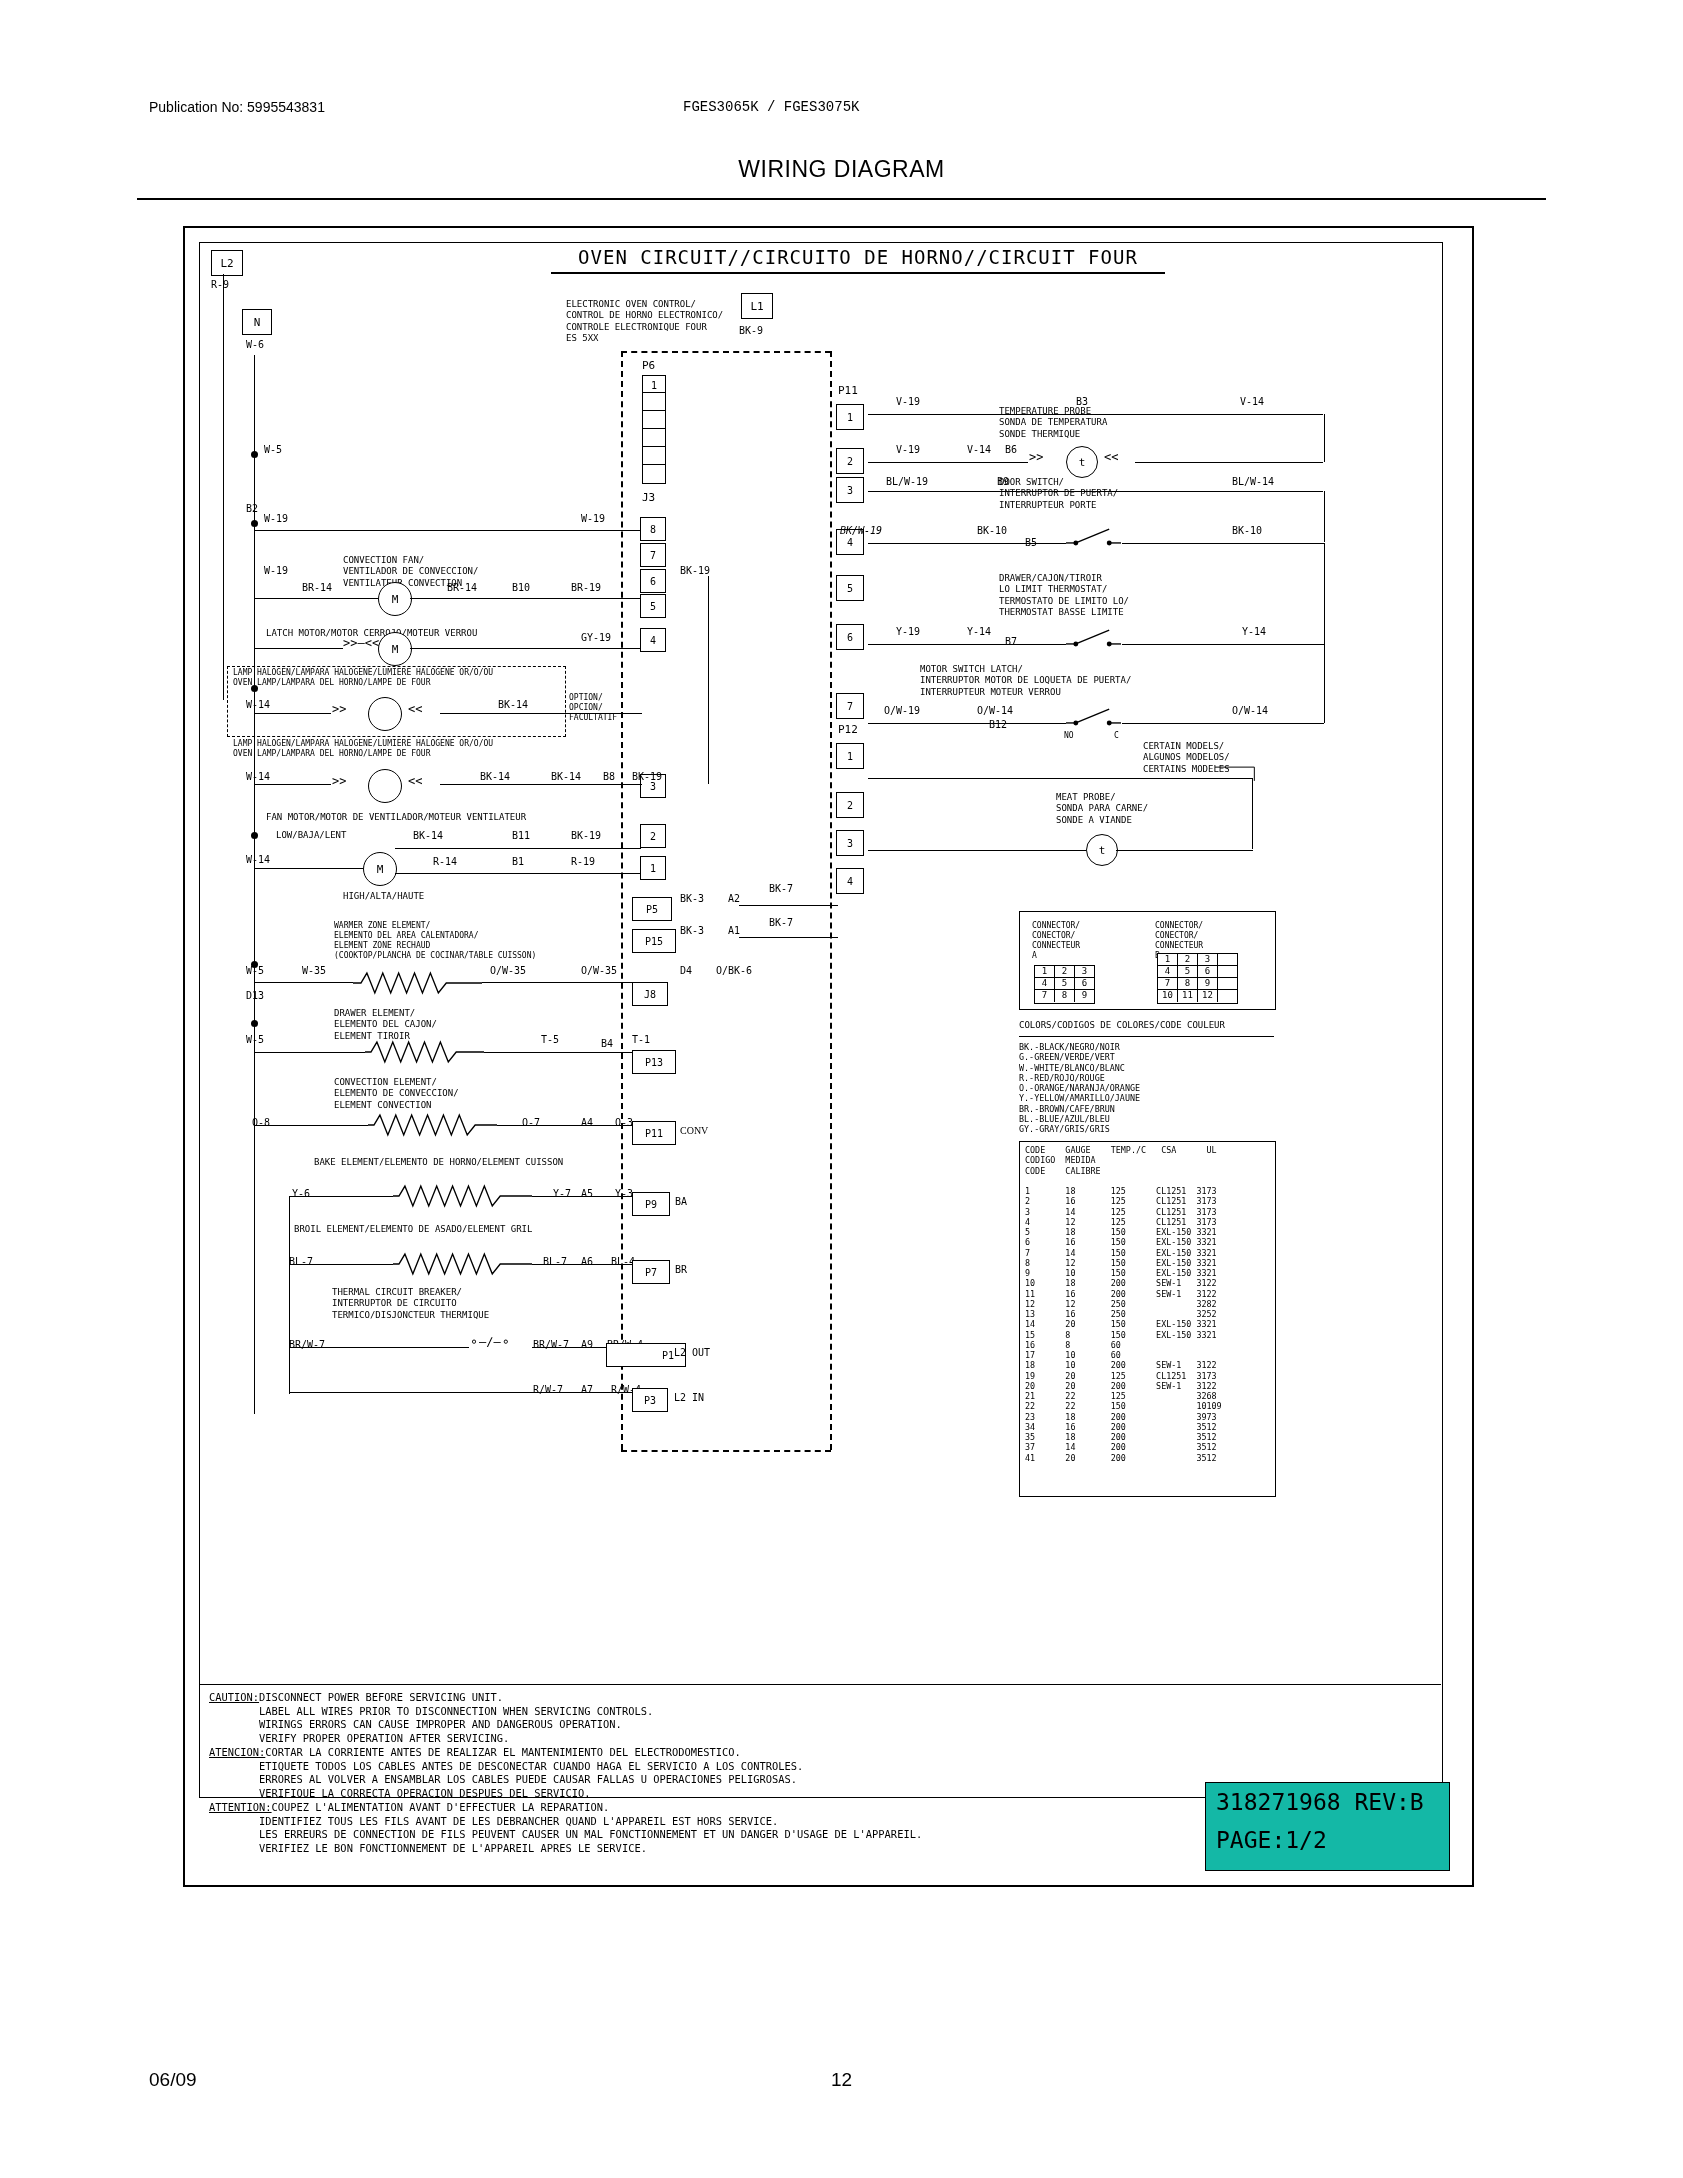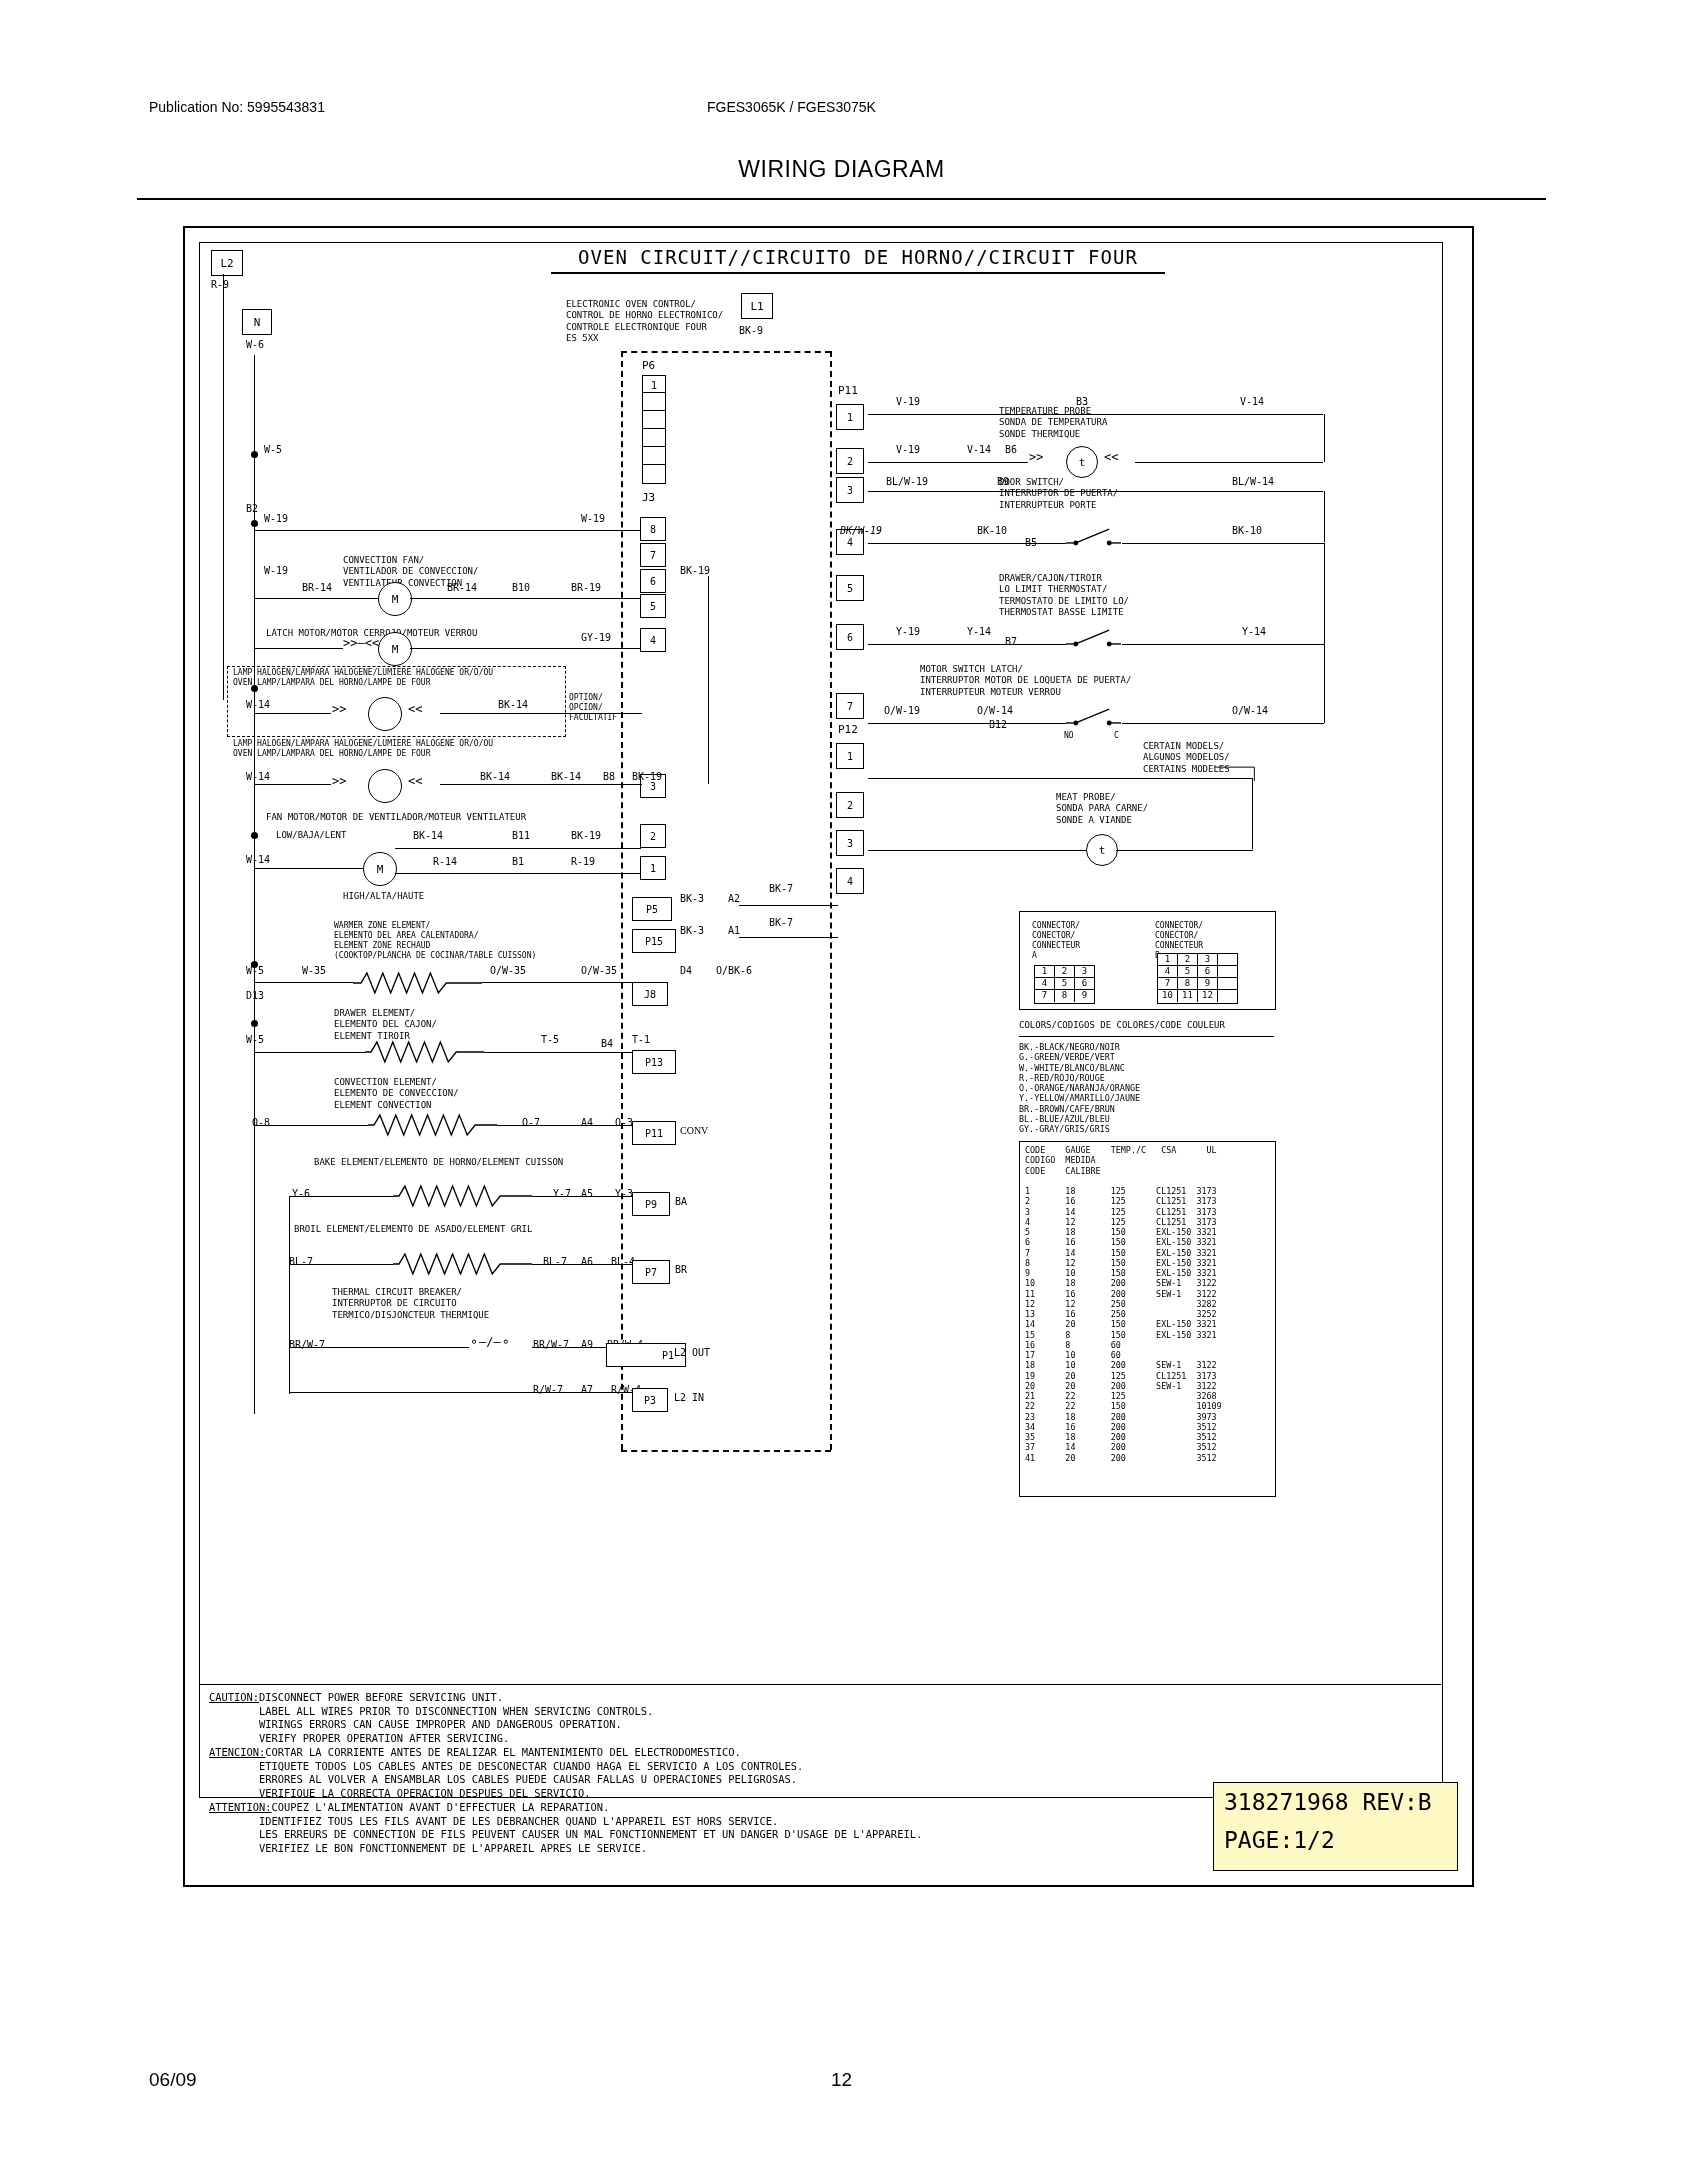--- a/index.html
+++ b/index.html
@@ -9,21 +9,21 @@
     font-family:"Liberation Sans", sans-serif;
     color:#000;
     position:relative;
     overflow:hidden;
   }
   .page{position:absolute;inset:0;}
 
   
   .hdr{position:absolute;top:99px;left:0;width:100%;height:40px;font-size:14px;}
   .hdr .pub{position:absolute;left:149px;top:0;}
-  .hdr .models{position:absolute;left:707px;top:0;}
+  .hdr .models{position:absolute;left:683px;top:0;font-family:Liberation Mono, monospace;}
   .title{position:absolute;top:156px;left:0;width:100%;text-align:center;font-size:23px;letter-spacing:0.5px;}
   .rule{position:absolute;left:137px;right:137px;top:198px;height:2px;background:#000;}
 
   
   .frame{position:absolute;left:183px;top:226px;width:1287px;height:1657px;border:2px solid #000;}
   .inner-frame{position:absolute;left:14px;top:14px;width:1242px;height:1554px;border:1.5px solid #000;}
 
   .lbl{position:absolute;font-family:"DejaVu Sans Mono", monospace;font-size:10px;white-space:pre;line-height:1.25;}
   .lbl.s9{font-size:9px;}
   .lbl.s8{font-size:8px;}
@@ -62,21 +62,21 @@
 
   
   .zig{position:absolute;}
   .zig svg{display:block;}
 
   
   .caution{position:absolute;left:14px;bottom:14px;width:1242px;height:186px;border-top:1.5px solid #000;}
   .caution .txt{position:absolute;left:10px;top:6px;font-family:"DejaVu Sans Mono", monospace;font-size:10.4px;line-height:1.32;white-space:pre;}
   .u{text-decoration:underline;}
 
-  .revbox{position:absolute;right:14px;bottom:14px;width:243px;height:87px;border:1.5px solid #000;background:#fef9c3;}
+  .revbox{position:absolute;right:22px;bottom:14px;width:243px;height:87px;border:1.5px solid #000;background:#14b8a6;}
   .revbox .l1{position:absolute;left:10px;top:6px;font-family:"DejaVu Sans Mono", monospace;font-size:23px;}
   .revbox .l2{position:absolute;left:10px;top:44px;font-family:"DejaVu Sans Mono", monospace;font-size:23px;}
 
   
   .foot-date{position:absolute;left:149px;top:2069px;font-size:19px;}
   .foot-page{position:absolute;left:0;width:100%;text-align:center;top:2069px;font-size:19px;}
 
   
   .panel{position:absolute;border:1.3px solid #000;background:#fff;}
   .tbl{position:absolute;font-family:"DejaVu Sans Mono", monospace;font-size:8.4px;line-height:1.22;white-space:pre;}

